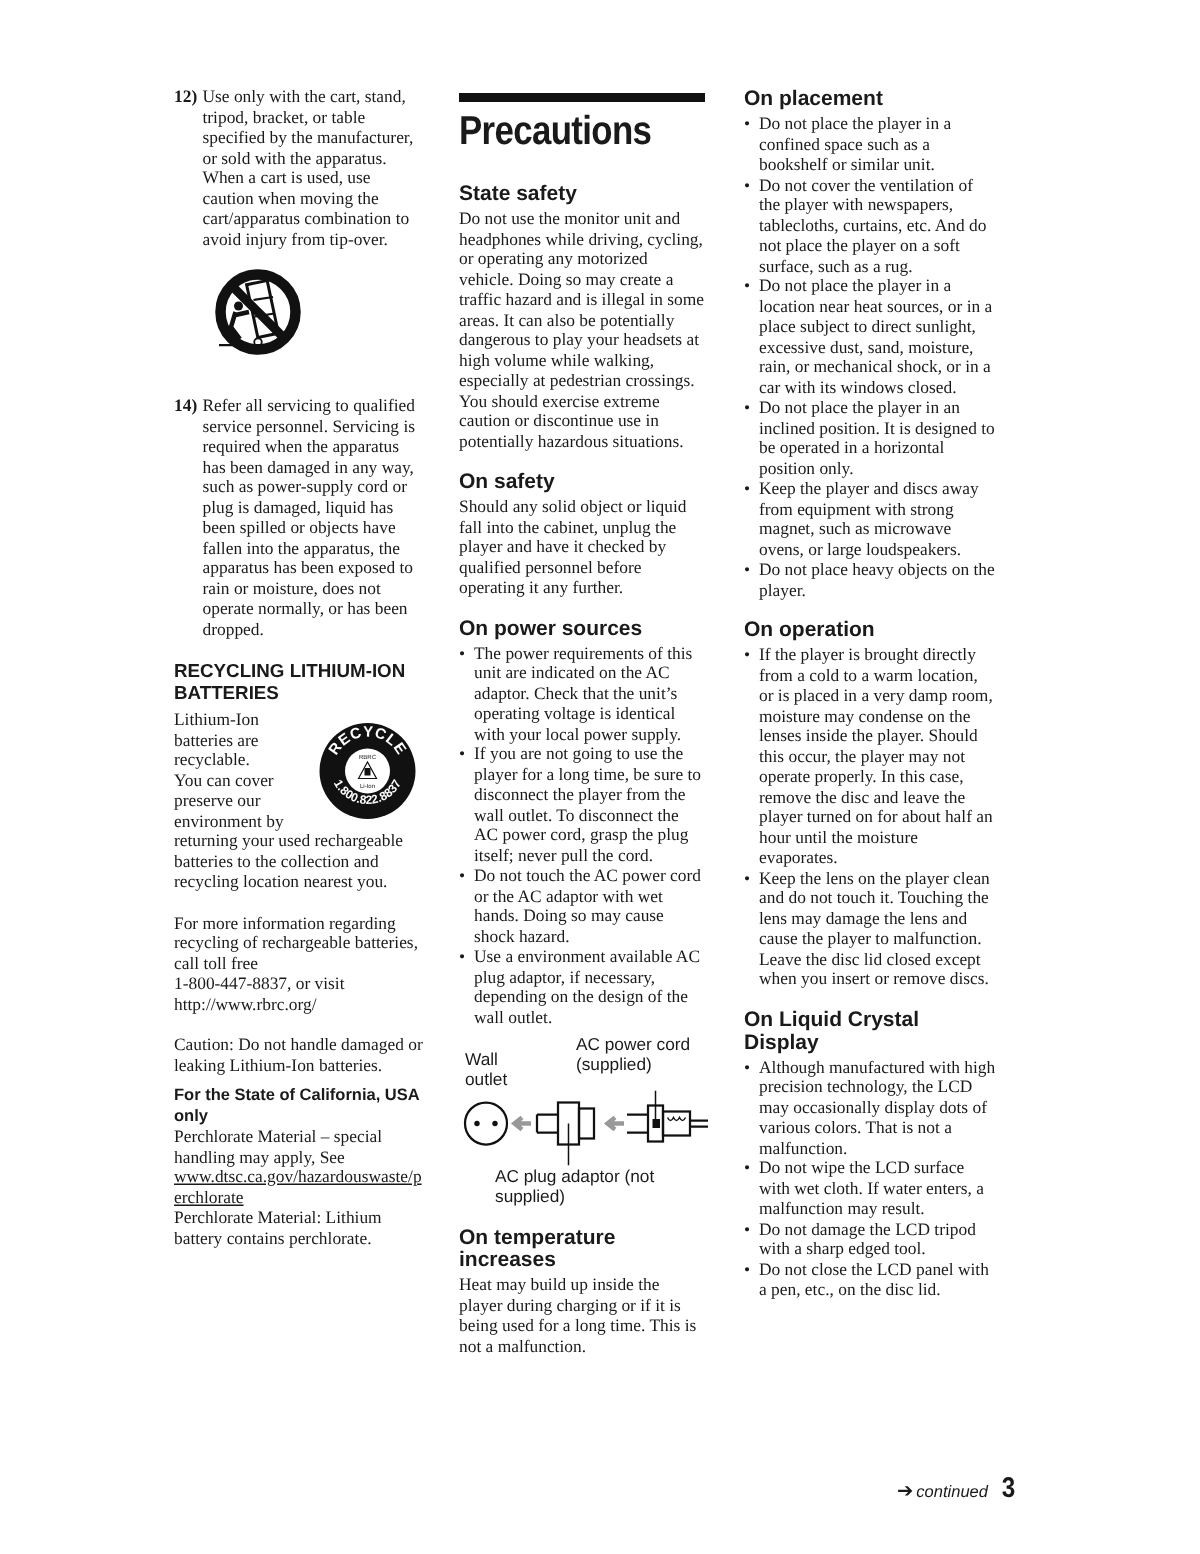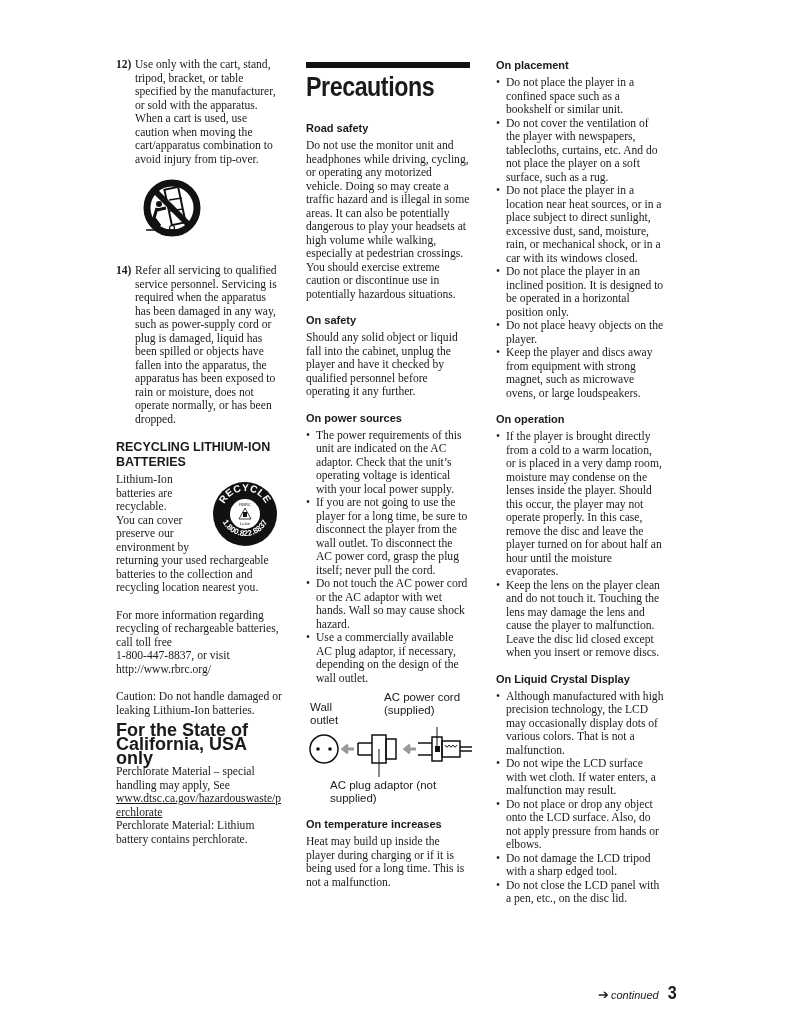--- a/index.html
+++ b/index.html
@@ -4,21 +4,21 @@
 <style>
   * { box-sizing: border-box; margin: 0; padding: 0; }
   html, body { width: 800px; height: 1036px; background: #ffffff; }
   body { position: relative; font-family: "Liberation Serif", serif; color: #1a1a1a; overflow: hidden; }
   .col { position: absolute; top: 58px; font-size: 11.6px; line-height: 13.5px; }
   .col-left { left: 116px; width: 168px; }
   .col-mid { left: 306px; width: 164px; }
   .col-right { left: 496px; width: 168px; top: 58px; }
   .numbered { position: relative; padding-left: 19px; margin-bottom: 0; }
   .numbered .num { position: absolute; left: 0; top: 0; font-weight: bold; }
-  .sans-h { font-family: "Liberation Sans", sans-serif; font-weight: bold; font-size: 11px; line-height: 15px; }
+  .sans-h { font-family: "Liberation Sans", sans-serif; font-weight: bold; font-size: 14px; line-height: 15px; }
   .h-caps { font-size: 12.5px; line-height: 15px; }
   .title-bar { position: absolute; left: 306px; top: 62px; width: 164px; height: 6px; background: #111; }
   .title { position: absolute; left: 306px; top: 70px; font-family: "Liberation Sans", sans-serif; font-weight: bold; font-size: 27px; letter-spacing: -0.5px; transform: scaleX(0.86); transform-origin: left top; line-height: 34px; }
   ul.bul { list-style: none; }
   ul.bul li { position: relative; padding-left: 10px; }
   ul.bul li::before { content: "\2022"; position: absolute; left: 0; top: 0; }
   .p { margin: 0; }
   .gap6 { height: 6px; }
   .gap14 { height: 14px; }
   .icon-block { display: flex; justify-content: flex-start; padding-left: 26px; margin: 12px 0 10px; }
@@ -96,47 +96,47 @@
 
   <div class="gap14"></div>
   <div>For more information regarding recycling of rechargeable batteries, call toll free</div>
   <div>1-800-447-8837, or visit</div>
   <div>http://www.rbrc.org/</div>
 
   <div class="gap14"></div>
   <div>Caution: Do not handle damaged or leaking Lithium-Ion batteries.</div>
 
   <div class="gap6"></div>
-  <div class="sans-h" style="font-size:18px;line-height:14px;">For the State of California, USA only</div>
+  <div class="sans-h" style="font-size:11px;line-height:14px;">For the State of California, USA only</div>
   <div>Perchlorate Material – special handling may apply, See</div>
   <div class="link-u" style="word-break:break-all;">www.dtsc.ca.gov/hazardouswaste/perchlorate</div>
   <div>Perchlorate Material: Lithium battery contains perchlorate.</div>
 </div>
 
 <div class="title-bar"></div>
 <div class="title">Precautions</div>
 
 <div class="col col-mid" style="top:121px;">
-  <div class="sans-h">Road safety</div>
+  <div class="sans-h">State safety</div>
   <div style="height:3px"></div>
   <p class="p">Do not use the monitor unit and headphones while driving, cycling, or operating any motorized vehicle. Doing so may create a traffic hazard and is illegal in some areas. It can also be potentially dangerous to play your headsets at high volume while walking, especially at pedestrian crossings. You should exercise extreme caution or discontinue use in potentially hazardous situations.</p>
 
   <div class="gap14" style="height:12px"></div>
   <div class="sans-h">On safety</div>
   <div style="height:3px"></div>
   <p class="p">Should any solid object or liquid fall into the cabinet, unplug the player and have it checked by qualified personnel before operating it any further.</p>
 
   <div class="gap14" style="height:12px"></div>
   <div class="sans-h">On power sources</div>
   <div style="height:3px"></div>
   <ul class="bul">
     <li>The power requirements of this unit are indicated on the AC adaptor. Check that the unit’s operating voltage is identical with your local power supply.</li>
     <li>If you are not going to use the player for a long time, be sure to disconnect the player from the wall outlet. To disconnect the AC power cord, grasp the plug itself; never pull the cord.</li>
-    <li>Do not touch the AC power cord or the AC adaptor with wet hands. Wall so may cause shock hazard.</li>
-    <li>Use a commercially available AC plug adaptor, if necessary, depending on the design of the wall outlet.</li>
+    <li>Do not touch the AC power cord or the AC adaptor with wet hands. Doing so may cause shock hazard.</li>
+    <li>Use a environment available AC plug adaptor, if necessary, depending on the design of the wall outlet.</li>
   </ul>
 
   <div class="diagram">
     <div class="lbl" style="left:4px;top:10px;width:50px;">Wall outlet</div>
     <div class="lbl" style="left:78px;top:0px;width:90px;">AC power cord (supplied)</div>
     <div class="lbl" style="left:24px;top:88px;width:110px;">AC plug adaptor (not supplied)</div>
     <svg class="lbl" style="left:0;top:36px;" width="166" height="50" viewBox="0 0 166 50">
 
       <circle cx="18" cy="22" r="14" fill="none" stroke="#111" stroke-width="1.5"></circle>
       <circle cx="12" cy="22" r="1.8" fill="#111"></circle>
@@ -172,39 +172,38 @@
 </div>
 
 <div class="col col-right">
   <div class="sans-h">On placement</div>
   <div style="height:3px"></div>
   <ul class="bul">
     <li>Do not place the player in a confined space such as a bookshelf or similar unit.</li>
     <li>Do not cover the ventilation of the player with newspapers, tablecloths, curtains, etc. And do not place the player on a soft surface, such as a rug.</li>
     <li>Do not place the player in a location near heat sources, or in a place subject to direct sunlight, excessive dust, sand, moisture, rain, or mechanical shock, or in a car with its windows closed.</li>
     <li>Do not place the player in an inclined position. It is designed to be operated in a horizontal position only.</li>
+    <li>Keep the player and discs away from equipment with strong magnet, such as microwave ovens, or large loudspeakers.</li>
     <li>Do not place heavy objects on the player.</li>
-    <li>Keep the player and discs away from equipment with strong magnet, such as microwave ovens, or large loudspeakers.</li>
   </ul>
 
   <div class="gap14" style="height:12px"></div>
   <div class="sans-h">On operation</div>
   <div style="height:3px"></div>
   <ul class="bul">
     <li>If the player is brought directly from a cold to a warm location, or is placed in a very damp room, moisture may condense on the lenses inside the player. Should this occur, the player may not operate properly. In this case, remove the disc and leave the player turned on for about half an hour until the moisture evaporates.</li>
     <li>Keep the lens on the player clean and do not touch it. Touching the lens may damage the lens and cause the player to malfunction. Leave the disc lid closed except when you insert or remove discs.</li>
   </ul>
 
   <div class="gap14" style="height:12px"></div>
   <div class="sans-h">On Liquid Crystal Display</div>
   <div style="height:3px"></div>
   <ul class="bul">
     <li>Although manufactured with high precision technology, the LCD may occasionally display dots of various colors. That is not a malfunction.</li>
     <li>Do not wipe the LCD surface with wet cloth. If water enters, a malfunction may result.</li>
-    <li>Do not place or drop any object onto the LCD surface. Also, do not apply pressure from hands or elbows.</li>
     <li>Do not damage the LCD tripod with a sharp edged tool.</li>
     <li>Do not close the LCD panel with a pen, etc., on the disc lid.</li>
   </ul>
 </div>
 
 <div class="footer">
   <span style="font-size:13px;">➔</span>
   <span class="cont" style="margin-left:-6px;">continued</span>
   <span class="pg">3</span>
 </div>

